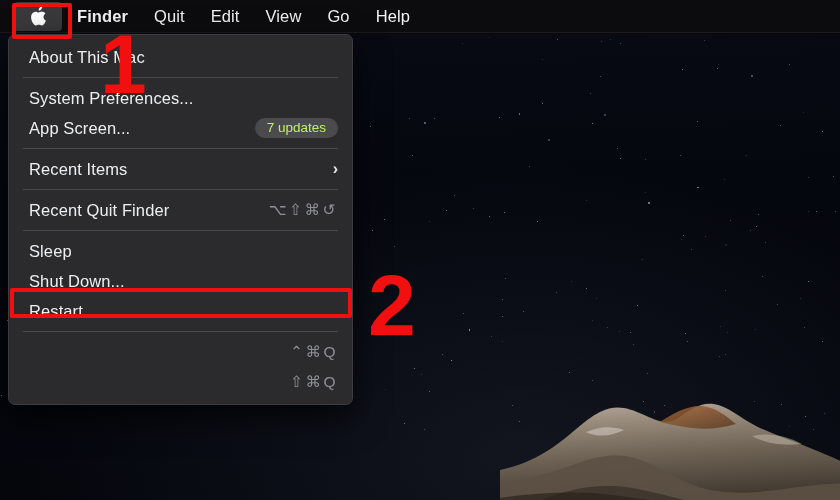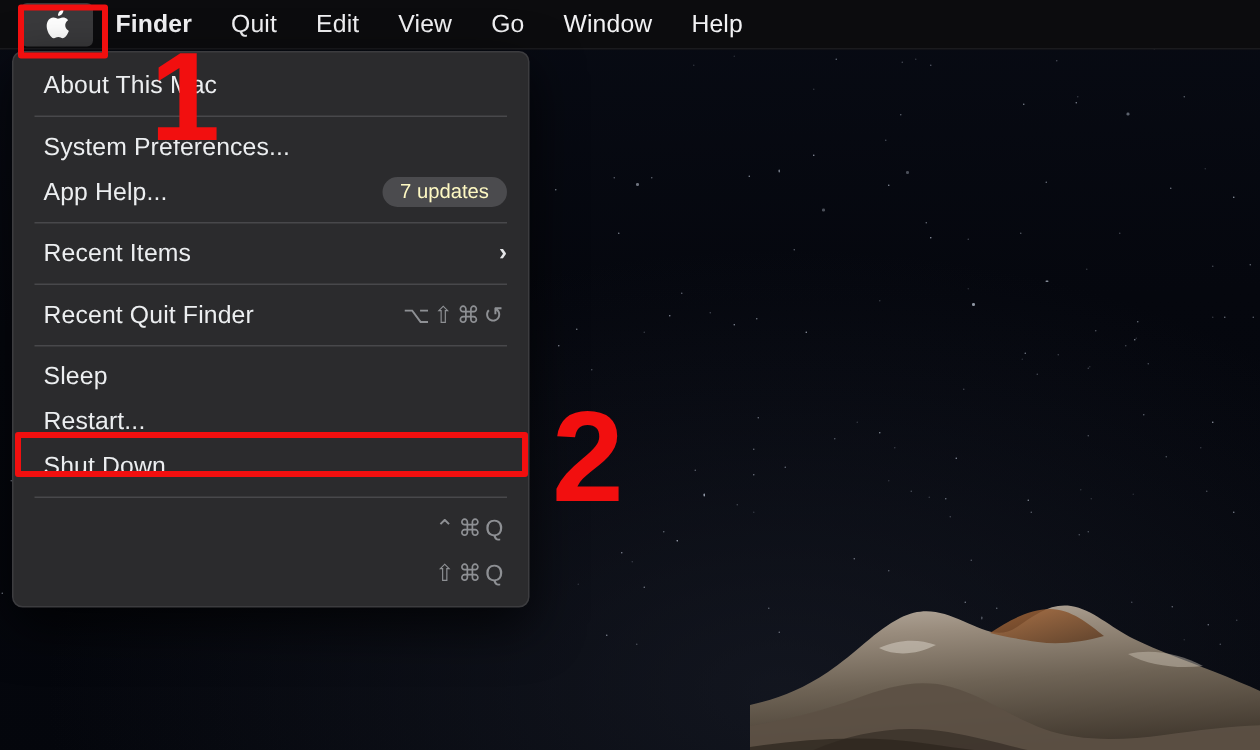--- a/index.html
+++ b/index.html
@@ -125,21 +125,21 @@
   }
   .menu-spacer { flex: 1 1 auto; }
   .menu-shortcut {
     color: #8e9094;
     font-size: 15.5px;
     letter-spacing: 2.5px;
     white-space: nowrap;
   }
   .badge {
     background: #4b4b4e;
-    color: #fef9c3;
+    color: #bef264;
     font-size: 13.5px;
     border-radius: 11px;
     padding: 3px 12px 4px 12px;
     line-height: 1;
     white-space: nowrap;
   }
   .chevron {
     color: #e4e5e7;
     font-size: 16px;
     font-weight: bold;
@@ -385,36 +385,35 @@
           <path d="M11.35 3.3c.63-.78 1.06-1.86.94-2.94-.9.04-2 .6-2.65 1.38-.58.68-1.1 1.78-.96 2.83 1.01.08 2.03-.5 2.67-1.27z"></path>
           <path d="M13.5 10.9c-.02-2.3 1.88-3.4 1.96-3.46-1.07-1.56-2.73-1.78-3.32-1.8-1.41-.15-2.76.83-3.48.83-.72 0-1.83-.81-3-.79-1.55.02-2.97.9-3.77 2.28-1.6 2.79-.41 6.92 1.15 9.18.76 1.11 1.67 2.35 2.87 2.3 1.15-.05 1.59-.74 2.98-.74 1.39 0 1.78.74 3 .72 1.24-.02 2.02-1.12 2.78-2.24.87-1.29 1.23-2.54 1.25-2.6-.03-.01-2.4-.92-2.42-3.68z"></path>
         </svg>
       </span>
     </div>
     <div class="menubar-item bold">Finder</div>
     <div class="menubar-item">Quit</div>
     <div class="menubar-item">Edit</div>
     <div class="menubar-item">View</div>
     <div class="menubar-item">Go</div>
-    <div class="menubar-item">Window</div>
     <div class="menubar-item">Help</div>
   </div>
 
   <div class="apple-menu" id="apple-menu">
       <div class="menu-row">
         <span class="menu-label">About This Mac</span>
         <span class="menu-spacer"></span>
       </div>
       <div class="separator"></div>
       <div class="menu-row">
         <span class="menu-label">System Preferences...</span>
         <span class="menu-spacer"></span>
       </div>
       <div class="menu-row">
-        <span class="menu-label">App Help...</span>
+        <span class="menu-label">App Screen...</span>
         <span class="menu-spacer"></span>
         <span class="badge">7 updates</span>
       </div>
       <div class="separator"></div>
       <div class="menu-row">
         <span class="menu-label">Recent Items</span>
         <span class="menu-spacer"></span>
         <span class="chevron">›</span>
       </div>
       <div class="separator"></div>
@@ -422,25 +421,25 @@
         <span class="menu-label">Recent Quit Finder</span>
         <span class="menu-spacer"></span>
         <span class="menu-shortcut">⌥⇧⌘↺</span>
       </div>
       <div class="separator"></div>
       <div class="menu-row">
         <span class="menu-label">Sleep</span>
         <span class="menu-spacer"></span>
       </div>
       <div class="menu-row">
+        <span class="menu-label">Shut Down...</span>
+        <span class="menu-spacer"></span>
+      </div>
+      <div class="menu-row">
         <span class="menu-label">Restart...</span>
-        <span class="menu-spacer"></span>
-      </div>
-      <div class="menu-row">
-        <span class="menu-label">Shut Down...</span>
         <span class="menu-spacer"></span>
       </div>
       <div class="separator"></div>
       <div class="menu-row">
         <span class="menu-spacer"></span>
         <span class="menu-shortcut">⌃⌘Q</span>
       </div>
       <div class="menu-row">
         <span class="menu-spacer"></span>
         <span class="menu-shortcut">⇧⌘Q</span>

